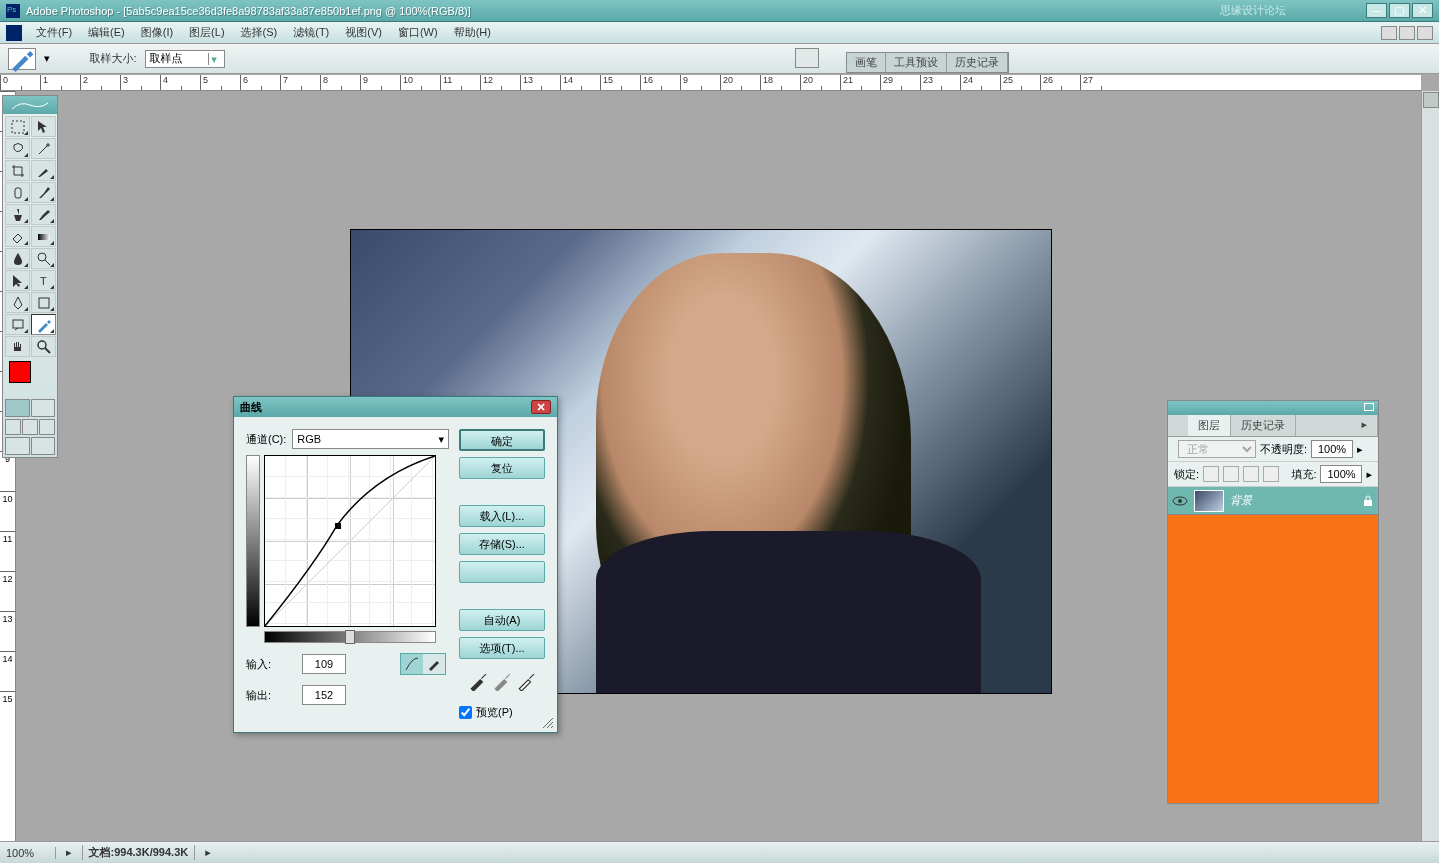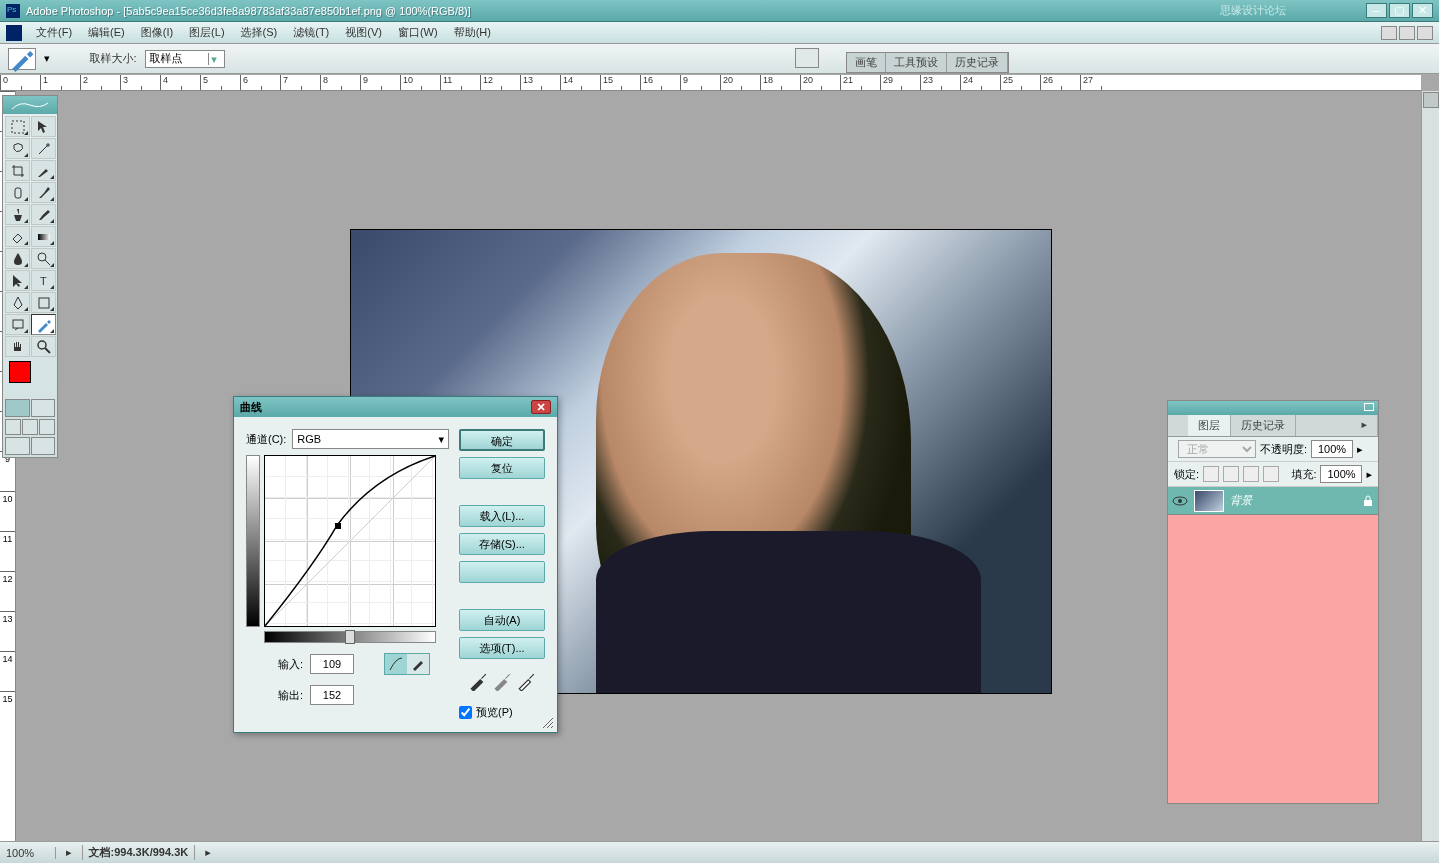--- a/index.html
+++ b/index.html
@@ -80,21 +80,21 @@
 .channel-select { flex: 1; height: 20px; border: 1px solid #888; background: #fff; display: flex; align-items: center; padding: 0 4px; justify-content: space-between; }
 .curve-area { display: flex; gap: 4px; }
 .grad-v { width: 14px; height: 172px; background: linear-gradient(to bottom, #fff, #000); border: 1px solid #888; }
 .curve-box { width: 172px; height: 172px; background: #fff; border: 1px solid #000; position: relative; }
 .curve-grid { position: absolute; inset: 0; background-image: repeating-linear-gradient(to right, transparent 0, transparent 42px, #ccc 42px, #ccc 43px), repeating-linear-gradient(to bottom, transparent 0, transparent 42px, #ccc 42px, #ccc 43px); }
 .curve-grid::before { content: ""; position: absolute; inset: 0; background-image: repeating-linear-gradient(to right, transparent 0, transparent 20px, #eee 20px, #eee 21px), repeating-linear-gradient(to bottom, transparent 0, transparent 20px, #eee 20px, #eee 21px); }
 .curve-line { position: absolute; inset: 0; }
 .curve-point { position: absolute; width: 6px; height: 6px; background: #000; margin: -3px; }
 .grad-h { margin: 4px 0 0 18px; width: 172px; height: 12px; background: linear-gradient(to right, #000, #fff); border: 1px solid #888; position: relative; }
 .grad-h .handle { position: absolute; left: 50%; top: -2px; width: 10px; height: 14px; background: #ddd; border: 1px solid #666; margin-left: -5px; }
-.io-row { display: flex; align-items: center; gap: 0; margin-top: 10px; margin-left: 32px; }
+.io-row { display: flex; align-items: center; gap: 24px; margin-top: 10px; }
 .io-row label { width: 32px; }
 .io-input { width: 44px; height: 20px; border: 1px solid #888; background: #fff; text-align: center; }
 .mode-toggle { display: inline-flex; border: 1px solid #5ba9a9; margin-left: 30px; }
 .mode-toggle .mt { width: 22px; height: 20px; background: #d8e8e8; display: flex; align-items: center; justify-content: center; cursor: pointer; }
 .mode-toggle .mt.on { background: #9fd4d4; }
 .dialog-right { width: 86px; display: flex; flex-direction: column; gap: 6px; }
 .dlg-btn { height: 22px; background: linear-gradient(to bottom, #d0f0f0, #9fd4d4); border: 1px solid #5ba9a9; cursor: pointer; text-align: center; line-height: 20px; border-radius: 2px; }
 .dlg-btn.primary { border: 2px solid #3d7a7a; }
 .dlg-spacer { height: 14px; }
 .eyedrop-row { display: flex; gap: 6px; margin-top: 8px; justify-content: center; }
@@ -108,21 +108,21 @@
 .layers-hdr { height: 14px; background: linear-gradient(to bottom, #7fc4c4, #5ba9a9); position: relative; }
 .layers-hdr .min { position: absolute; right: 4px; top: 2px; width: 10px; height: 8px; border: 1px solid #fff; }
 .layers-tabs { display: flex; background: #d0d8d8; border-bottom: 1px solid #999; padding-left: 20px; }
 .lyr-tab { padding: 3px 10px; cursor: pointer; color: #444; border-right: 1px solid #aaa; }
 .lyr-tab.active { background: #e8f0f0; }
 .lyr-opts { display: flex; align-items: center; padding: 3px 10px; gap: 4px; border-bottom: 1px solid #ccc; }
 .lyr-select { width: 78px; height: 18px; border: 1px solid #888; background: #f4f4f4; padding: 0 4px; font-size: 11px; color: #888; }
 .lyr-opacity { width: 42px; height: 18px; border: 1px solid #888; background: #fff; text-align: center; }
 .lyr-lock { display: flex; align-items: center; padding: 3px 6px; gap: 4px; border-bottom: 1px solid #ccc; }
 .lock-btn { width: 16px; height: 16px; border: 1px solid #aaa; background: #eee; cursor: pointer; }
-.lyr-list { height: 316px; background: #fca5a5; overflow-y: auto; }
+.lyr-list { height: 316px; background: #f97316; overflow-y: auto; }
 .lyr-item { display: flex; align-items: center; height: 28px; background: #6fb8b0; border-bottom: 1px solid #888; padding: 0 4px; gap: 6px; color: #fff; font-style: italic; }
 .lyr-eye { width: 16px; height: 16px; }
 .lyr-thumb { width: 30px; height: 22px; background: linear-gradient(135deg, #3a4a6a, #c0d0e0); border: 1px solid #fff; }
 .lyr-name { flex: 1; }
 .lyr-lock-icon { width: 12px; height: 12px; }
 .scroll-v { position: absolute; right: 0; top: 91px; width: 18px; bottom: 22px; background: #d8e0e0; border-left: 1px solid #999; }
 .scroll-arrow { width: 16px; height: 16px; background: #c0c8c8; border: 1px solid #888; margin: 1px; }
 
 
 .statusbar { position: absolute; left: 0; bottom: 0; right: 0; height: 22px; background: linear-gradient(to bottom, #e8f0f0, #c8d8d8); border-top: 1px solid #999; display: flex; align-items: center; padding: 0 6px; gap: 10px; color: #333; }

